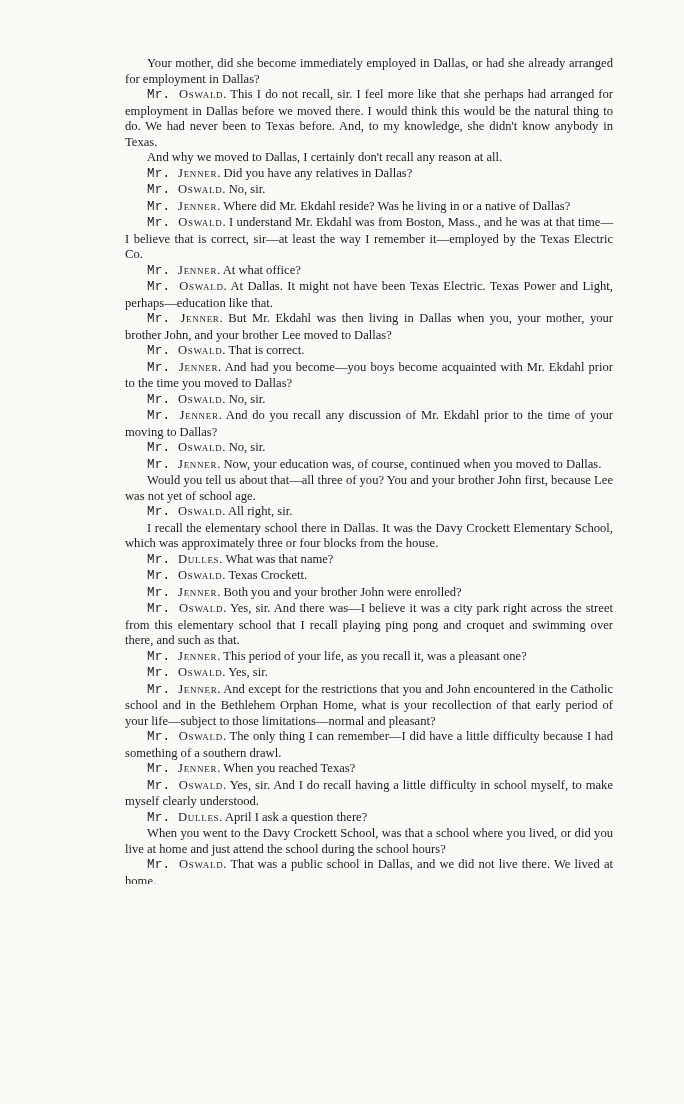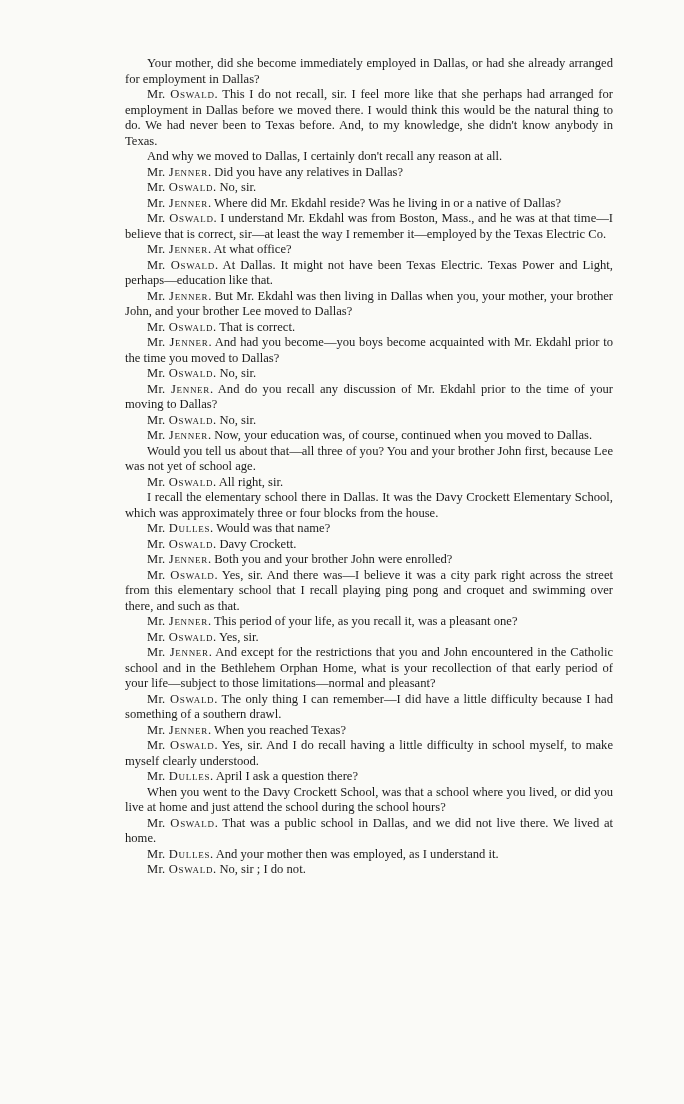--- a/index.html
+++ b/index.html
@@ -24,20 +24,21 @@
     line-height: 15.5px;
     text-align: justify;
     text-rendering: optimizeLegibility;
   }
   .para {
     margin: 0;
     text-indent: 22px;
   }
   .speaker .sp-title {
     letter-spacing: 0.2px;
+    font-family: Liberation Mono, monospace;
   }
   .speaker .sp-name {
     font-variant: small-caps;
     font-variant-caps: small-caps;
     letter-spacing: 0.7px;
   }
   .page-number {
     margin-top: 17px;
     margin-left: 36px;
     font-size: 16px;
@@ -81,23 +82,23 @@
   <p class="para"><span class="speaker"><span class="sp-title">Mr. </span><span class="sp-name">Oswald</span><span class="sp-suffix">. </span></span><span class="para-text">No, sir.</span></p>
 
   <p class="para"><span class="speaker"><span class="sp-title">Mr. </span><span class="sp-name">Jenner</span><span class="sp-suffix">. </span></span><span class="para-text">Now, your education was, of course, continued when you moved to Dallas.</span></p>
 
   <p class="para"><span class="para-text">Would you tell us about that—all three of you?  You and your brother John first, because Lee was not yet of school age.</span></p>
 
   <p class="para"><span class="speaker"><span class="sp-title">Mr. </span><span class="sp-name">Oswald</span><span class="sp-suffix">. </span></span><span class="para-text">All right, sir.</span></p>
 
   <p class="para"><span class="para-text">I recall the elementary school there in Dallas.  It was the Davy Crockett Elementary School, which was approximately three or four blocks from the house.</span></p>
 
-  <p class="para"><span class="speaker"><span class="sp-title">Mr. </span><span class="sp-name">Dulles</span><span class="sp-suffix">. </span></span><span class="para-text">Would was that name?</span></p>
+  <p class="para"><span class="speaker"><span class="sp-title">Mr. </span><span class="sp-name">Dulles</span><span class="sp-suffix">. </span></span><span class="para-text">What was that name?</span></p>
 
-  <p class="para"><span class="speaker"><span class="sp-title">Mr. </span><span class="sp-name">Oswald</span><span class="sp-suffix">. </span></span><span class="para-text">Davy Crockett.</span></p>
+  <p class="para"><span class="speaker"><span class="sp-title">Mr. </span><span class="sp-name">Oswald</span><span class="sp-suffix">. </span></span><span class="para-text">Texas Crockett.</span></p>
 
   <p class="para"><span class="speaker"><span class="sp-title">Mr. </span><span class="sp-name">Jenner</span><span class="sp-suffix">. </span></span><span class="para-text">Both you and your brother John were enrolled?</span></p>
 
   <p class="para"><span class="speaker"><span class="sp-title">Mr. </span><span class="sp-name">Oswald</span><span class="sp-suffix">. </span></span><span class="para-text">Yes, sir.  And there was—I believe it was a city park right across the street from this elementary school that I recall playing ping pong and croquet and swimming over there, and such as that.</span></p>
 
   <p class="para"><span class="speaker"><span class="sp-title">Mr. </span><span class="sp-name">Jenner</span><span class="sp-suffix">. </span></span><span class="para-text">This period of your life, as you recall it, was a pleasant one?</span></p>
 
   <p class="para"><span class="speaker"><span class="sp-title">Mr. </span><span class="sp-name">Oswald</span><span class="sp-suffix">. </span></span><span class="para-text">Yes, sir.</span></p>
 
   <p class="para"><span class="speaker"><span class="sp-title">Mr. </span><span class="sp-name">Jenner</span><span class="sp-suffix">. </span></span><span class="para-text">And except for the restrictions that you and John encountered in the Catholic school and in the Bethlehem Orphan Home, what is your recollection of that early period of your life—subject to those limitations—normal and pleasant?</span></p>

